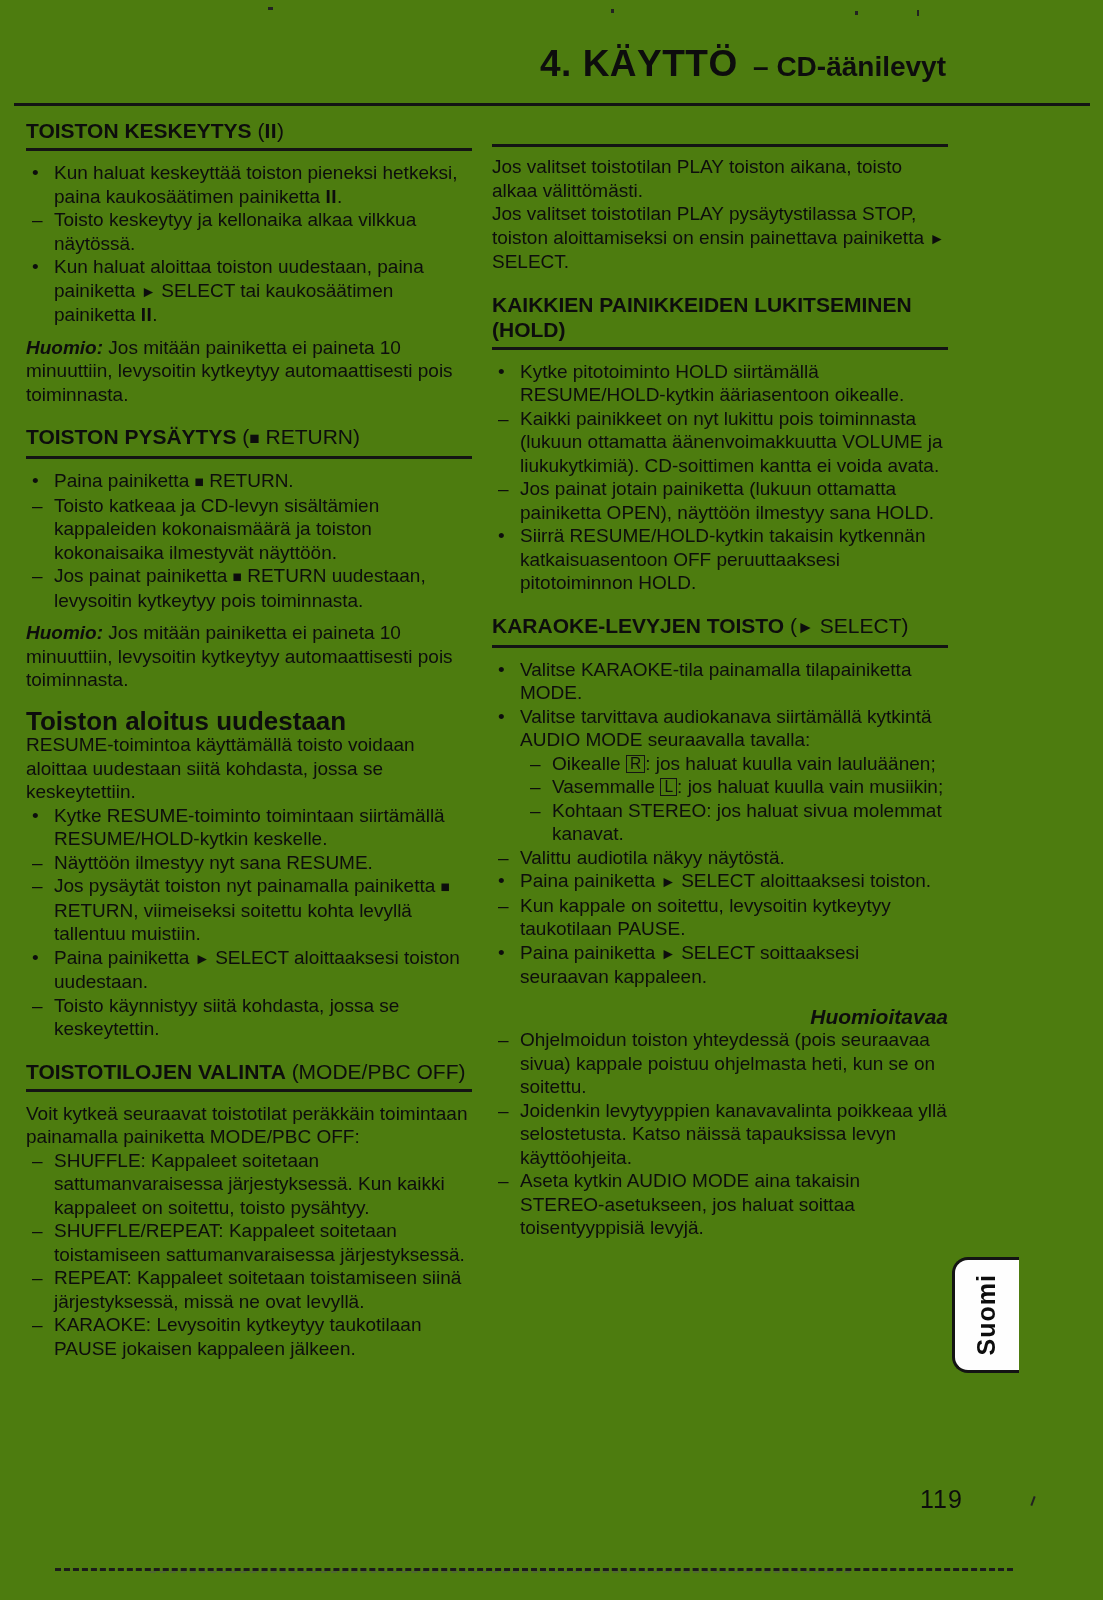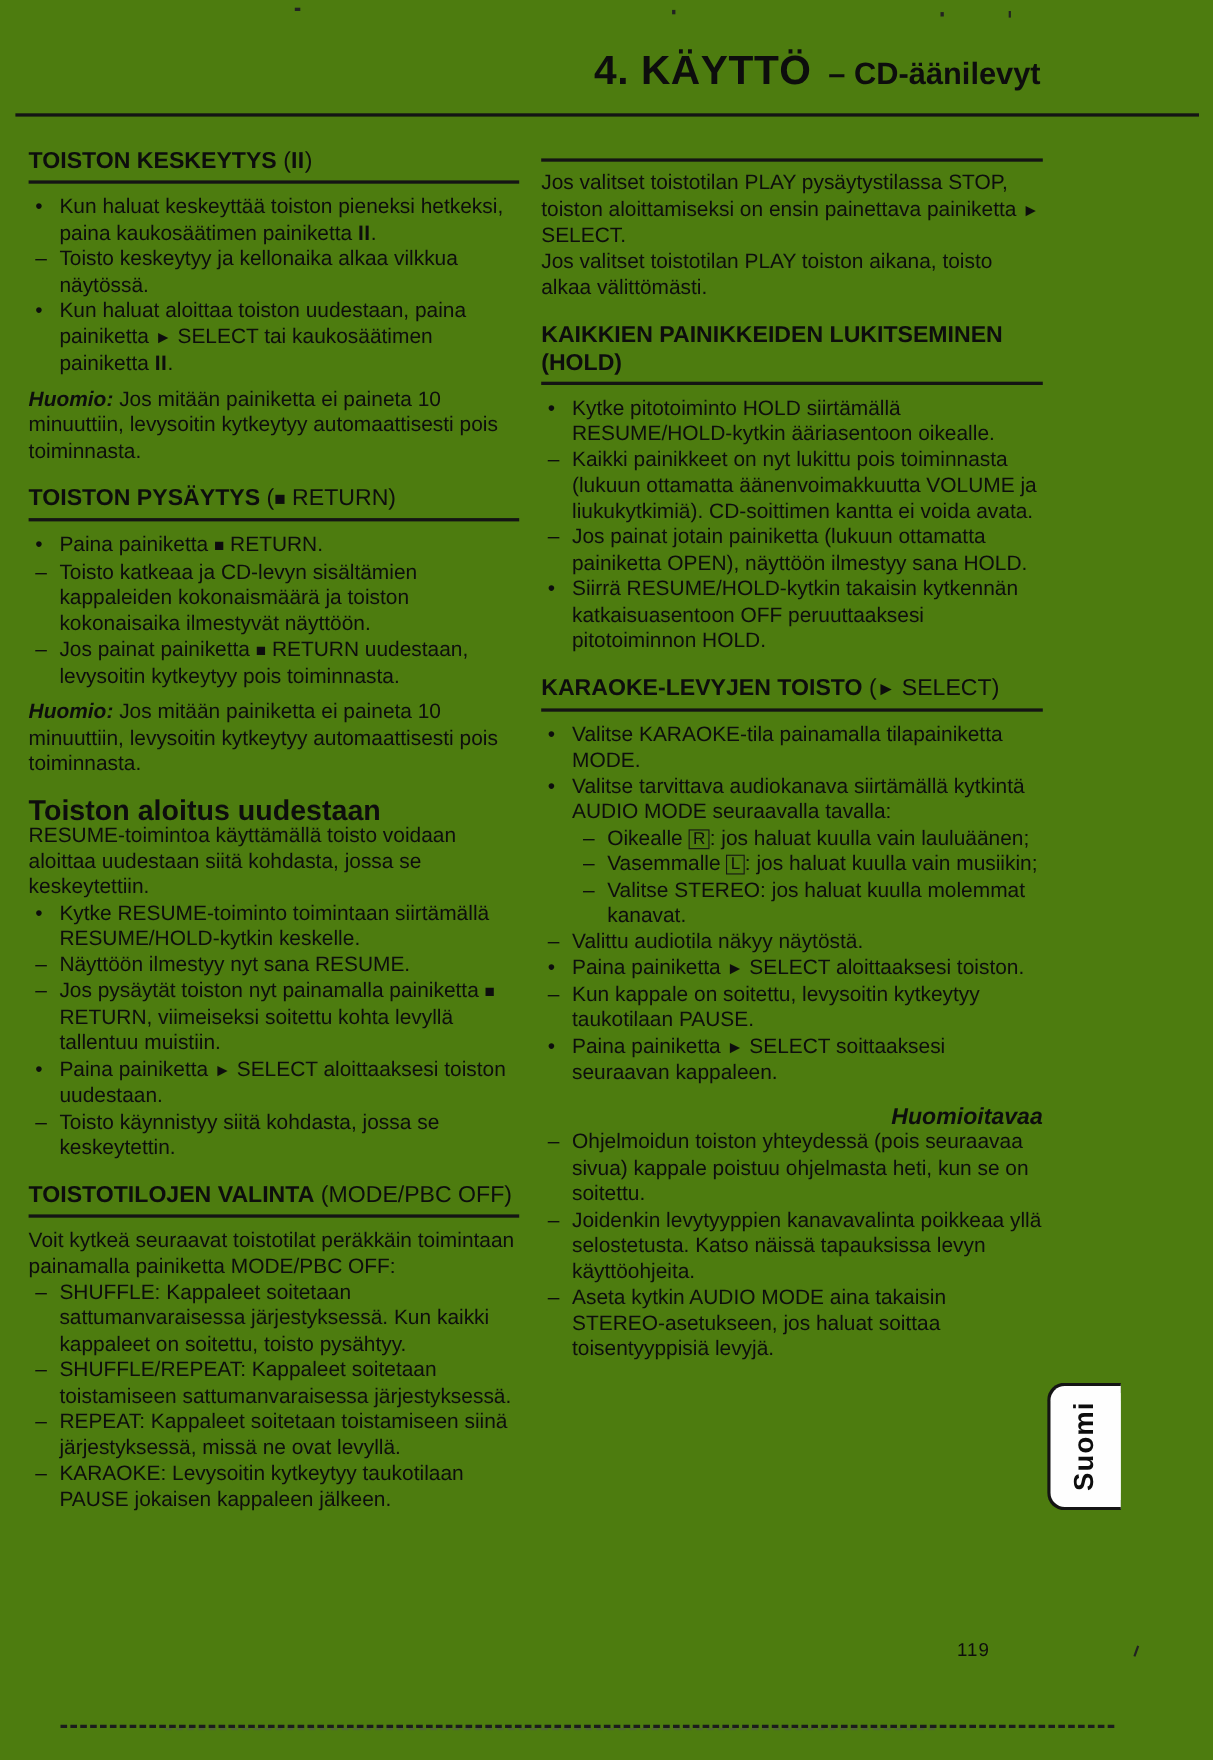--- a/index.html
+++ b/index.html
@@ -21,21 +21,21 @@
   .columns{position:absolute;top:114px;left:26px;width:922px;display:flex;gap:20px;}
   .col{display:block;}
   .col-left{width:446px;flex:0 0 446px;}
   .col-right{width:456px;flex:0 0 456px;}
 
   .h-section{
     font-weight:bold;font-size:21px;line-height:25px;
     border-bottom:3px solid #141414;
     padding-bottom:5px;margin:18px 0 10px;
   }
-  .col-left > .h-section:first-child{margin-top:20px;}
+  .col-left > .h-section:first-child{margin-top:4px;}
   .h-section .sfx{font-weight:normal;}
   .subhead{font-weight:bold;font-size:26px;margin:18px 0 0;}
   .center-head{font-weight:bold;font-style:italic;text-align:right;font-size:21px;margin:16px 0 0;}
   .para{margin:0;}
   .note{margin:9px 0 10px;}
   .note .lead{font-weight:bold;font-style:italic;}
   .cont-rule{height:3px;background:#141414;margin:30px 0 8px;}
 
   .plist{margin:0;}
   .pl-item{display:flex;}
@@ -56,21 +56,21 @@
     position:absolute;left:952px;top:1257px;width:64px;height:110px;
     border:3.5px solid #141414;border-right:none;
     border-radius:16px 0 0 16px;
     display:flex;align-items:center;justify-content:center;
     background:#fefefe;
   }
   .lang-tab .vtext{
     writing-mode:vertical-rl;transform:rotate(180deg);
     font-weight:bold;font-size:25px;letter-spacing:1px;
   }
-  .page-num{position:absolute;left:870px;top:1488px;font-size:17px;letter-spacing:1px;}
+  .page-num{position:absolute;left:920px;top:1488px;font-size:25px;letter-spacing:1px;}
   .scan-line{position:absolute;left:55px;top:1568px;width:958px;border-top:3px dashed #1c1c1c;}
   .scan-line2{position:absolute;left:150px;top:1571px;width:700px;border-top:2px dashed #555;opacity:.5;}
   .speck{position:absolute;background:#222;}
 </style>
 </head>
 <body>
 
 <div class="page">
 
   <div class="chapter-title">
@@ -153,22 +153,22 @@
             <span class="tx">REPEAT: Kappaleet soitetaan toistamiseen siinä järjestyksessä, missä ne ovat levyllä.</span>
           </div>
           <div class="pl-item">
             <span class="mk">–</span>
             <span class="tx">KARAOKE: Levysoitin kytkeytyy taukotilaan PAUSE jokaisen kappaleen jälkeen.</span>
           </div>
         </div>
       </div>
     <div class="col col-right" id="col-right">
         <div class="cont-rule"></div>
+        <p class="para">Jos valitset toistotilan PLAY toiston aikana, toisto alkaa välittömästi.</p>
         <p class="para">Jos valitset toistotilan PLAY pysäytystilassa STOP, toiston aloittamiseksi on ensin painettava painiketta <span class="play-sym">►</span> SELECT.</p>
-        <p class="para">Jos valitset toistotilan PLAY toiston aikana, toisto alkaa välittömästi.</p>
         <div class="h-section"><span class="hmain">KAIKKIEN PAINIKKEIDEN LUKITSEMINEN (HOLD)</span></div>
         <div class="plist">
           <div class="pl-item">
             <span class="mk">•</span>
             <span class="tx">Kytke pitotoiminto HOLD siirtämällä RESUME/HOLD-kytkin ääriasentoon oikealle.</span>
           </div>
           <div class="pl-item">
             <span class="mk">–</span>
             <span class="tx">Kaikki painikkeet on nyt lukittu pois toiminnasta (lukuun ottamatta äänenvoimakkuutta VOLUME ja liukukytkimiä). CD-soittimen kantta ei voida avata.</span>
           </div>
@@ -194,21 +194,21 @@
           <div class="pl-item ind1">
             <span class="mk">–</span>
             <span class="tx">Oikealle <span class="boxed">R</span>: jos haluat kuulla vain lauluäänen;</span>
           </div>
           <div class="pl-item ind1">
             <span class="mk">–</span>
             <span class="tx">Vasemmalle <span class="boxed">L</span>: jos haluat kuulla vain musiikin;</span>
           </div>
           <div class="pl-item ind1">
             <span class="mk">–</span>
-            <span class="tx">Valitse STEREO: jos haluat kuulla molemmat kanavat.</span>
+            <span class="tx">Kohtaan STEREO: jos haluat sivua molemmat kanavat.</span>
           </div>
           <div class="pl-item">
             <span class="mk">–</span>
             <span class="tx">Valittu audiotila näkyy näytöstä.</span>
           </div>
           <div class="pl-item">
             <span class="mk">•</span>
             <span class="tx">Paina painiketta <span class="play-sym">►</span> SELECT aloittaaksesi toiston.</span>
           </div>
           <div class="pl-item">

